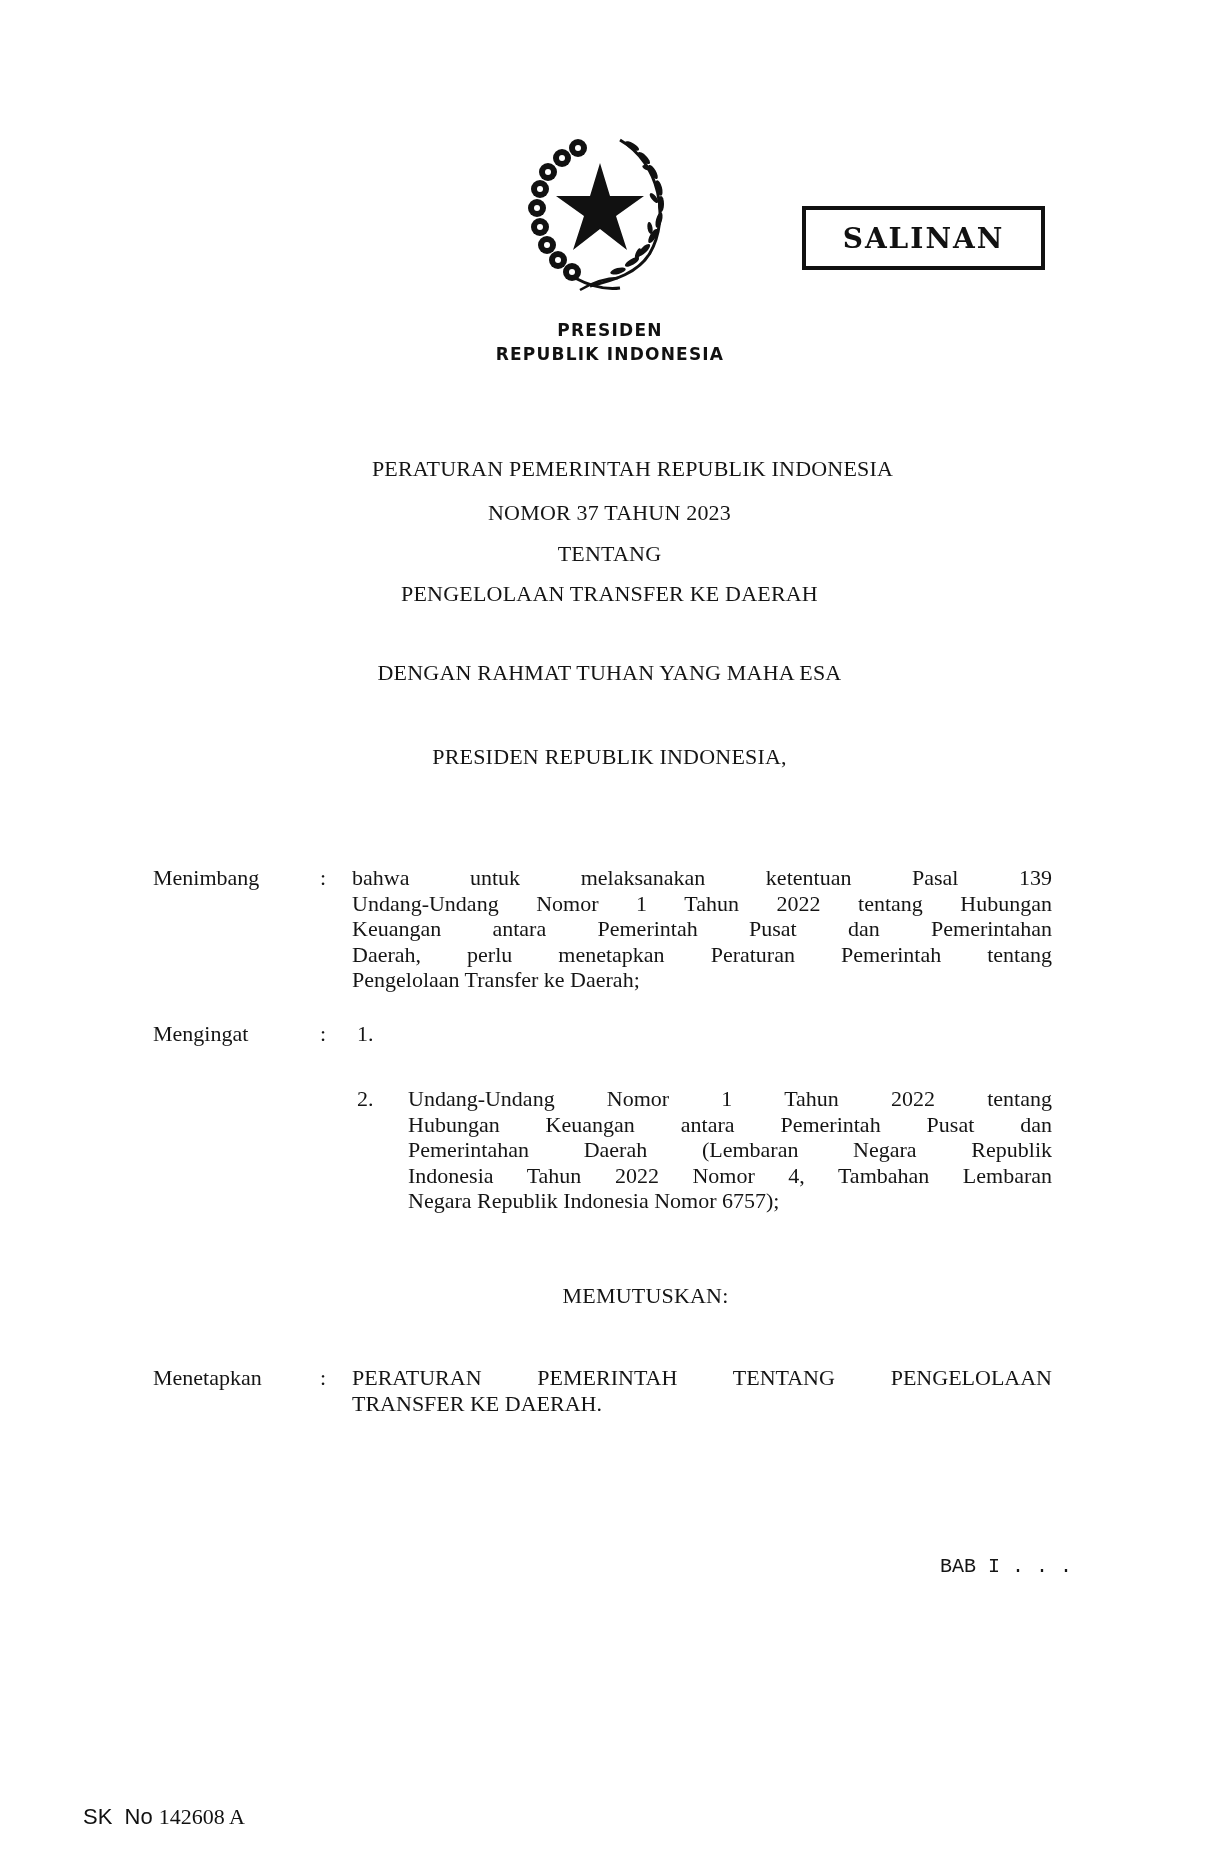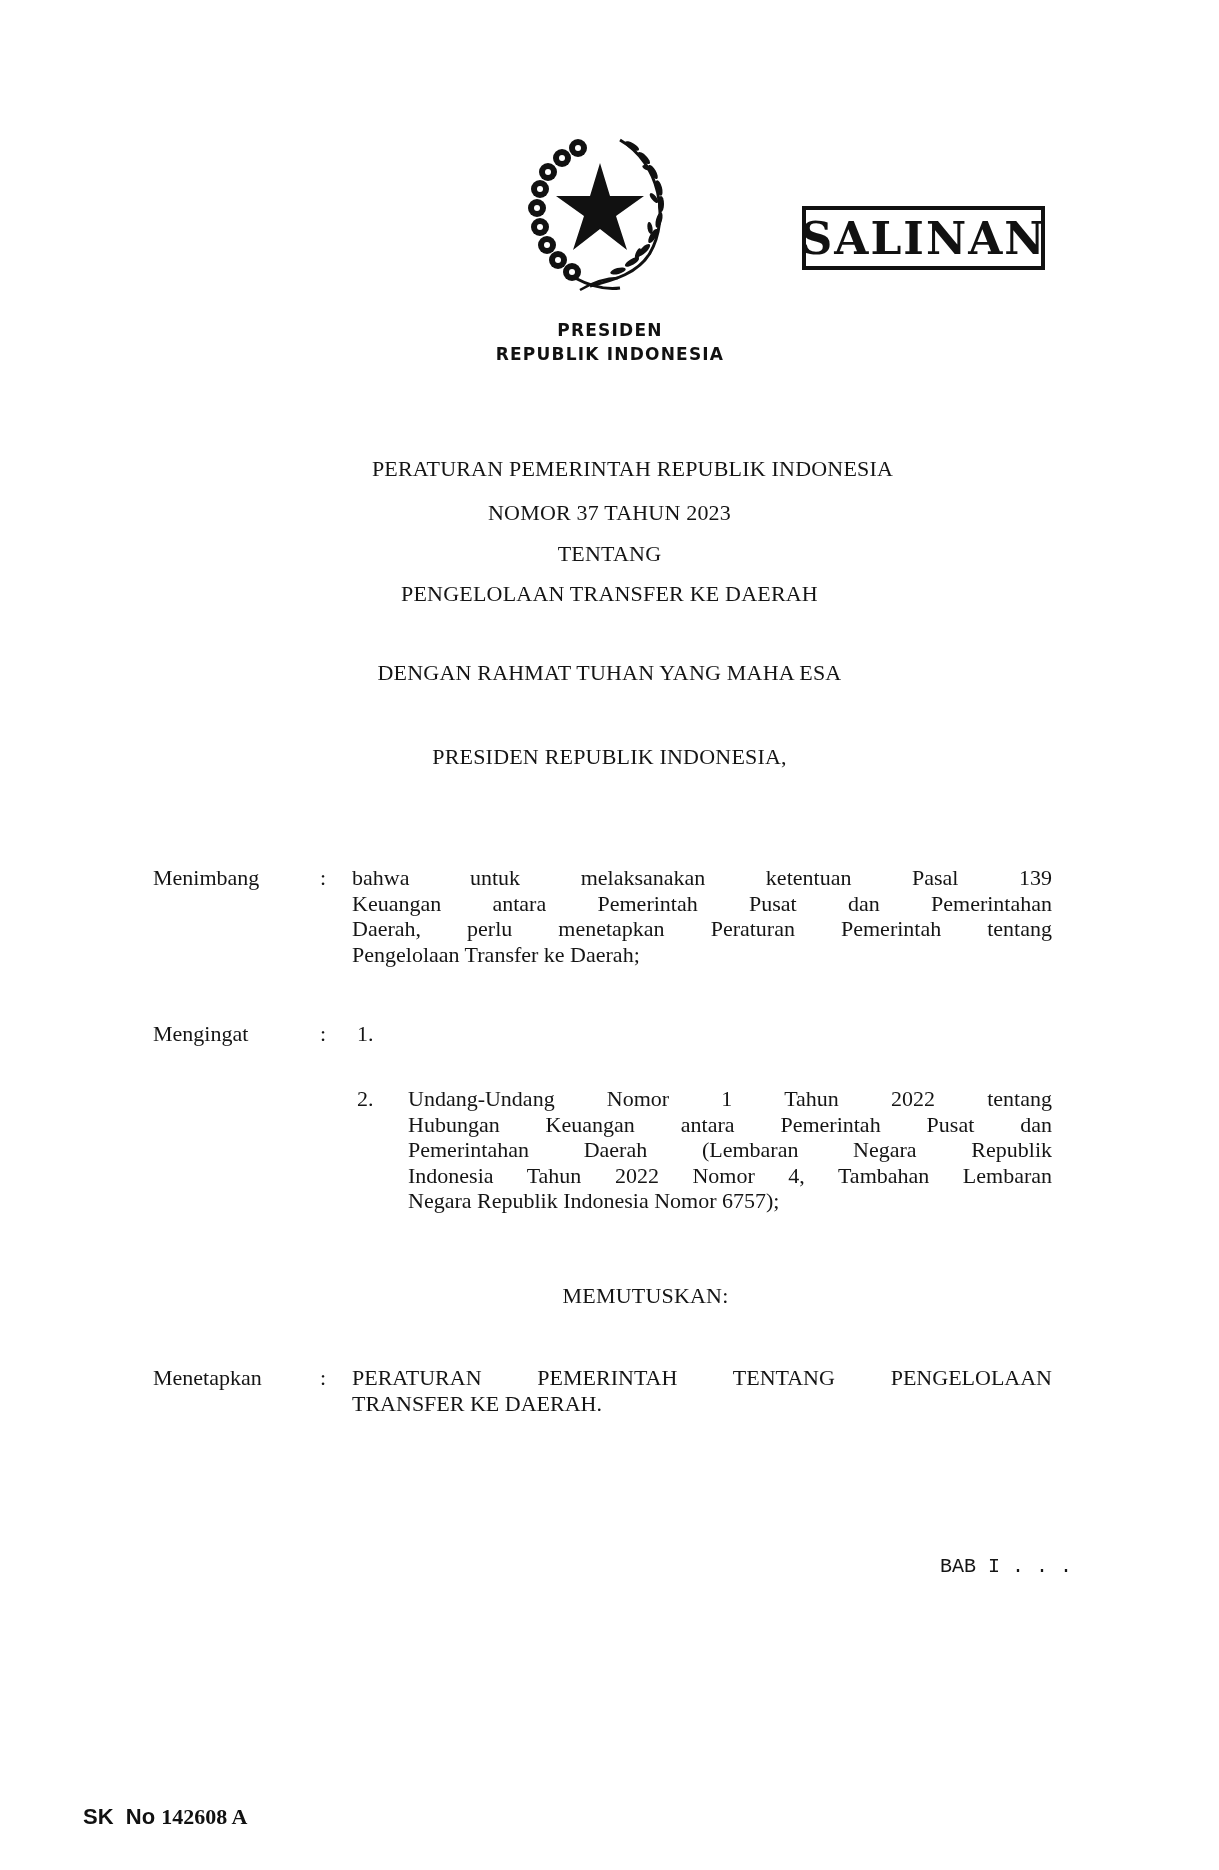--- a/index.html
+++ b/index.html
@@ -35,21 +35,21 @@
 
     .salinan {
       left: 802px; top: 206px; width: 243px; height: 64px;
       border: 4px solid #111;
       box-sizing: border-box;
       display: flex; align-items: center; justify-content: center;
     }
     .salinan span {
       font-family: "DejaVu Serif", "Liberation Serif", serif;
       font-weight: bold;
-      font-size: 44px;
+      font-size: 28px;
       letter-spacing: 2px;
       color: #111;
     }
 
     .center-line {
       left: 0; width: 1219px; text-align: center;
       font-family: "Liberation Serif", "DejaVu Serif", serif;
       font-size: 22px;
       letter-spacing: 0.2px;
       color: #151515;
@@ -100,21 +100,20 @@
       left: 940px;
       font-family: Liberation Mono, monospace;
       font-size: 20px;
       color: #151515;
     }
     .sk {
       left: 83px; top: 1804px;
       font-family: "Liberation Sans", "DejaVu Sans", sans-serif;
       font-size: 22px;
       color: #111;
-      font-weight: bold;
     }
     .sk .num-part {
       font-family: "Liberation Serif", "DejaVu Serif", serif;
     }
   </style>
 </head>
 <body>
 
 <div class="abs emblem">
   <svg viewBox="0 0 160 170" xmlns="http://www.w3.org/2000/svg">
@@ -179,20 +178,21 @@
 <div class="abs center-line" style="top:541px;">TENTANG</div>
 <div class="abs center-line" style="top:581px;">PENGELOLAAN TRANSFER KE DAERAH</div>
 
 <div class="abs center-line" style="top:660px;">DENGAN RAHMAT TUHAN YANG MAHA ESA</div>
 <div class="abs center-line" style="top:744px;">PRESIDEN REPUBLIK INDONESIA,</div>
 
 <div class="abs label-col" style="top:865px;">Menimbang</div>
 <div class="abs colon" style="top:865px;">:</div>
 <div class="abs body-text" style="top:865px;">
   <span class="justify-line">bahwa untuk melaksanakan ketentuan Pasal 139</span>
+  <span class="justify-line">Undang-Undang Nomor 1 Tahun 2022 tentang Hubungan</span>
   <span class="justify-line">Keuangan antara Pemerintah Pusat dan Pemerintahan</span>
   <span class="justify-line">Daerah, perlu menetapkan Peraturan Pemerintah tentang</span>
   <span style="display:block;">Pengelolaan Transfer ke Daerah;</span>
 </div>
 
 <div class="abs label-col" style="top:1021px;">Mengingat</div>
 <div class="abs colon" style="top:1021px;">:</div>
 
 <div class="abs num" style="top:1021px;">1.</div>
 <div class="abs num-text" style="top:1021px;">

